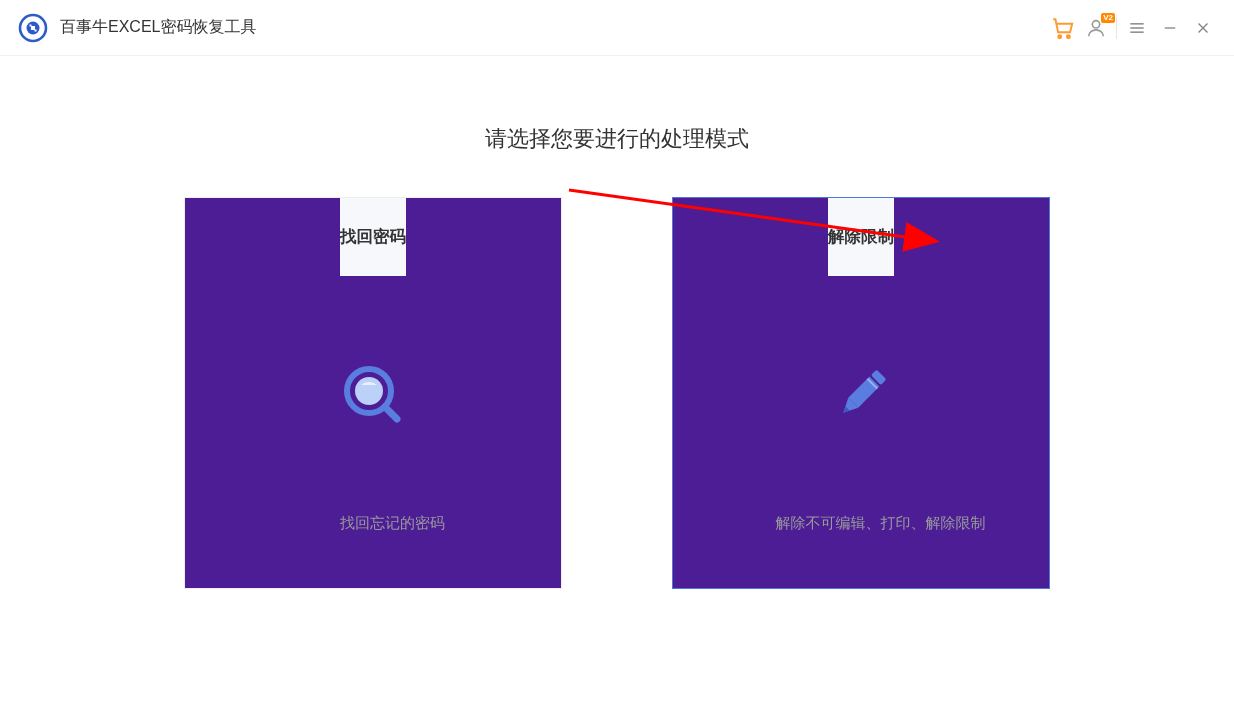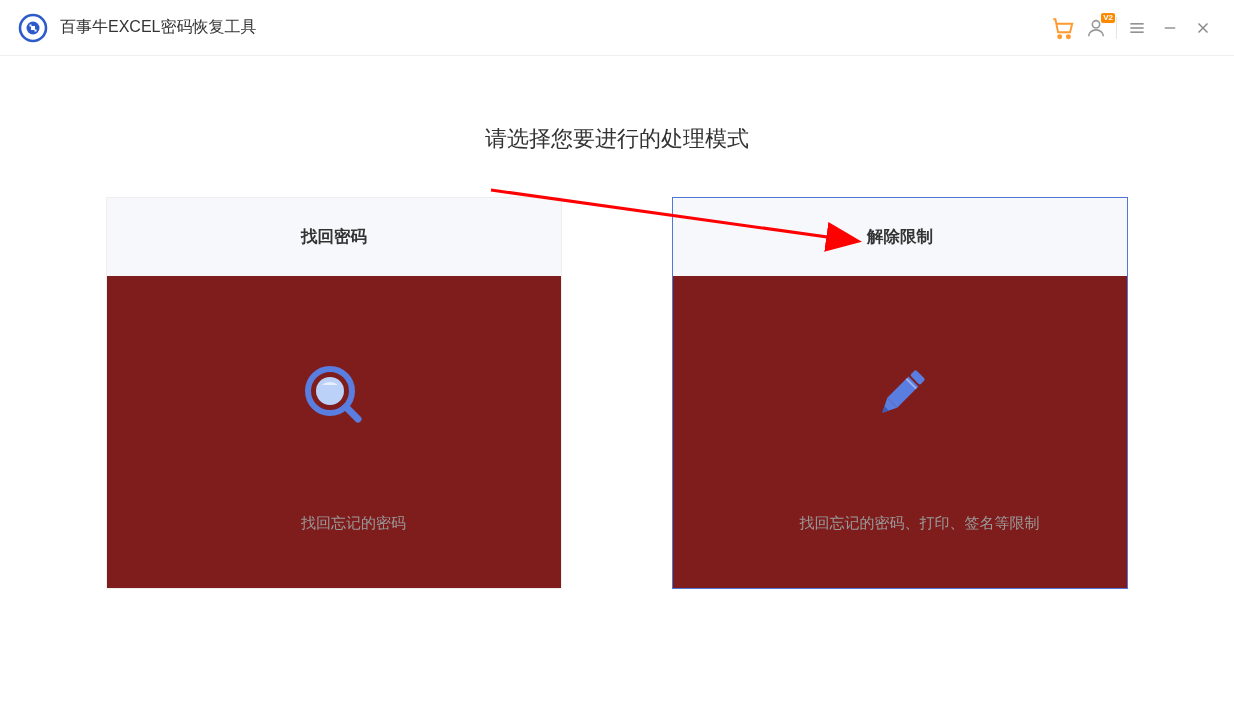--- a/index.html
+++ b/index.html
@@ -83,27 +83,28 @@
       color: #333333;
       font-weight: 500;
       margin-bottom: 43px;
     }
     .cards-row {
       display: flex;
       gap: 110px;
       position: relative;
     }
     .mode-card {
-      width: 456px;
+      width: 378px;
       height: 392px;
       border: 1px solid #eeeeee;
-      background: #7f1d1d;
+      background: #4c1d95;
       display: flex;
       flex-direction: column;
       cursor: pointer;
+      align-items: center;
     }
     .mode-card.selected {
       border: 1px solid #5176d8;
     }
     .card-header {
       height: 78px;
       background: #f7f8fc;
       display: flex;
       align-items: center;
       justify-content: center;
@@ -217,21 +218,21 @@
           <svg width="70" height="70" viewBox="0 0 70 70">
             <g transform="rotate(45 35 35)">
               <rect x="28" y="6" width="14" height="8" rx="2" fill="#5a7de0"></rect>
               <rect x="28" y="16" width="14" height="30" fill="#5a7de0"></rect>
               <rect x="28" y="18" width="14" height="2" fill="#fff" opacity="0.4"></rect>
               <polygon points="28,46 42,46 35,60" fill="#5a7de0"></polygon>
               <polygon points="32,54 38,54 35,60" fill="#3a5bc0"></polygon>
             </g>
           </svg>
         </div>
-        <div class="card-description">找回忘记的密码、打印、签名等限制</div>
+        <div class="card-description">解除不可编辑、打印、解除限制</div>
       </div>
     </div>
 
     <svg class="arrow-overlay" width="400" height="80">
       <defs>
         <marker id="arrowhead" markerWidth="12" markerHeight="10" refX="10" refY="5" orient="auto">
           <polygon points="0 0, 12 5, 0 10" fill="#ff0000"></polygon>
         </marker>
       </defs>
       <line x1="5" y1="5" x2="370" y2="56" stroke="#ff0000" stroke-width="3" marker-end="url(#arrowhead)"></line>

